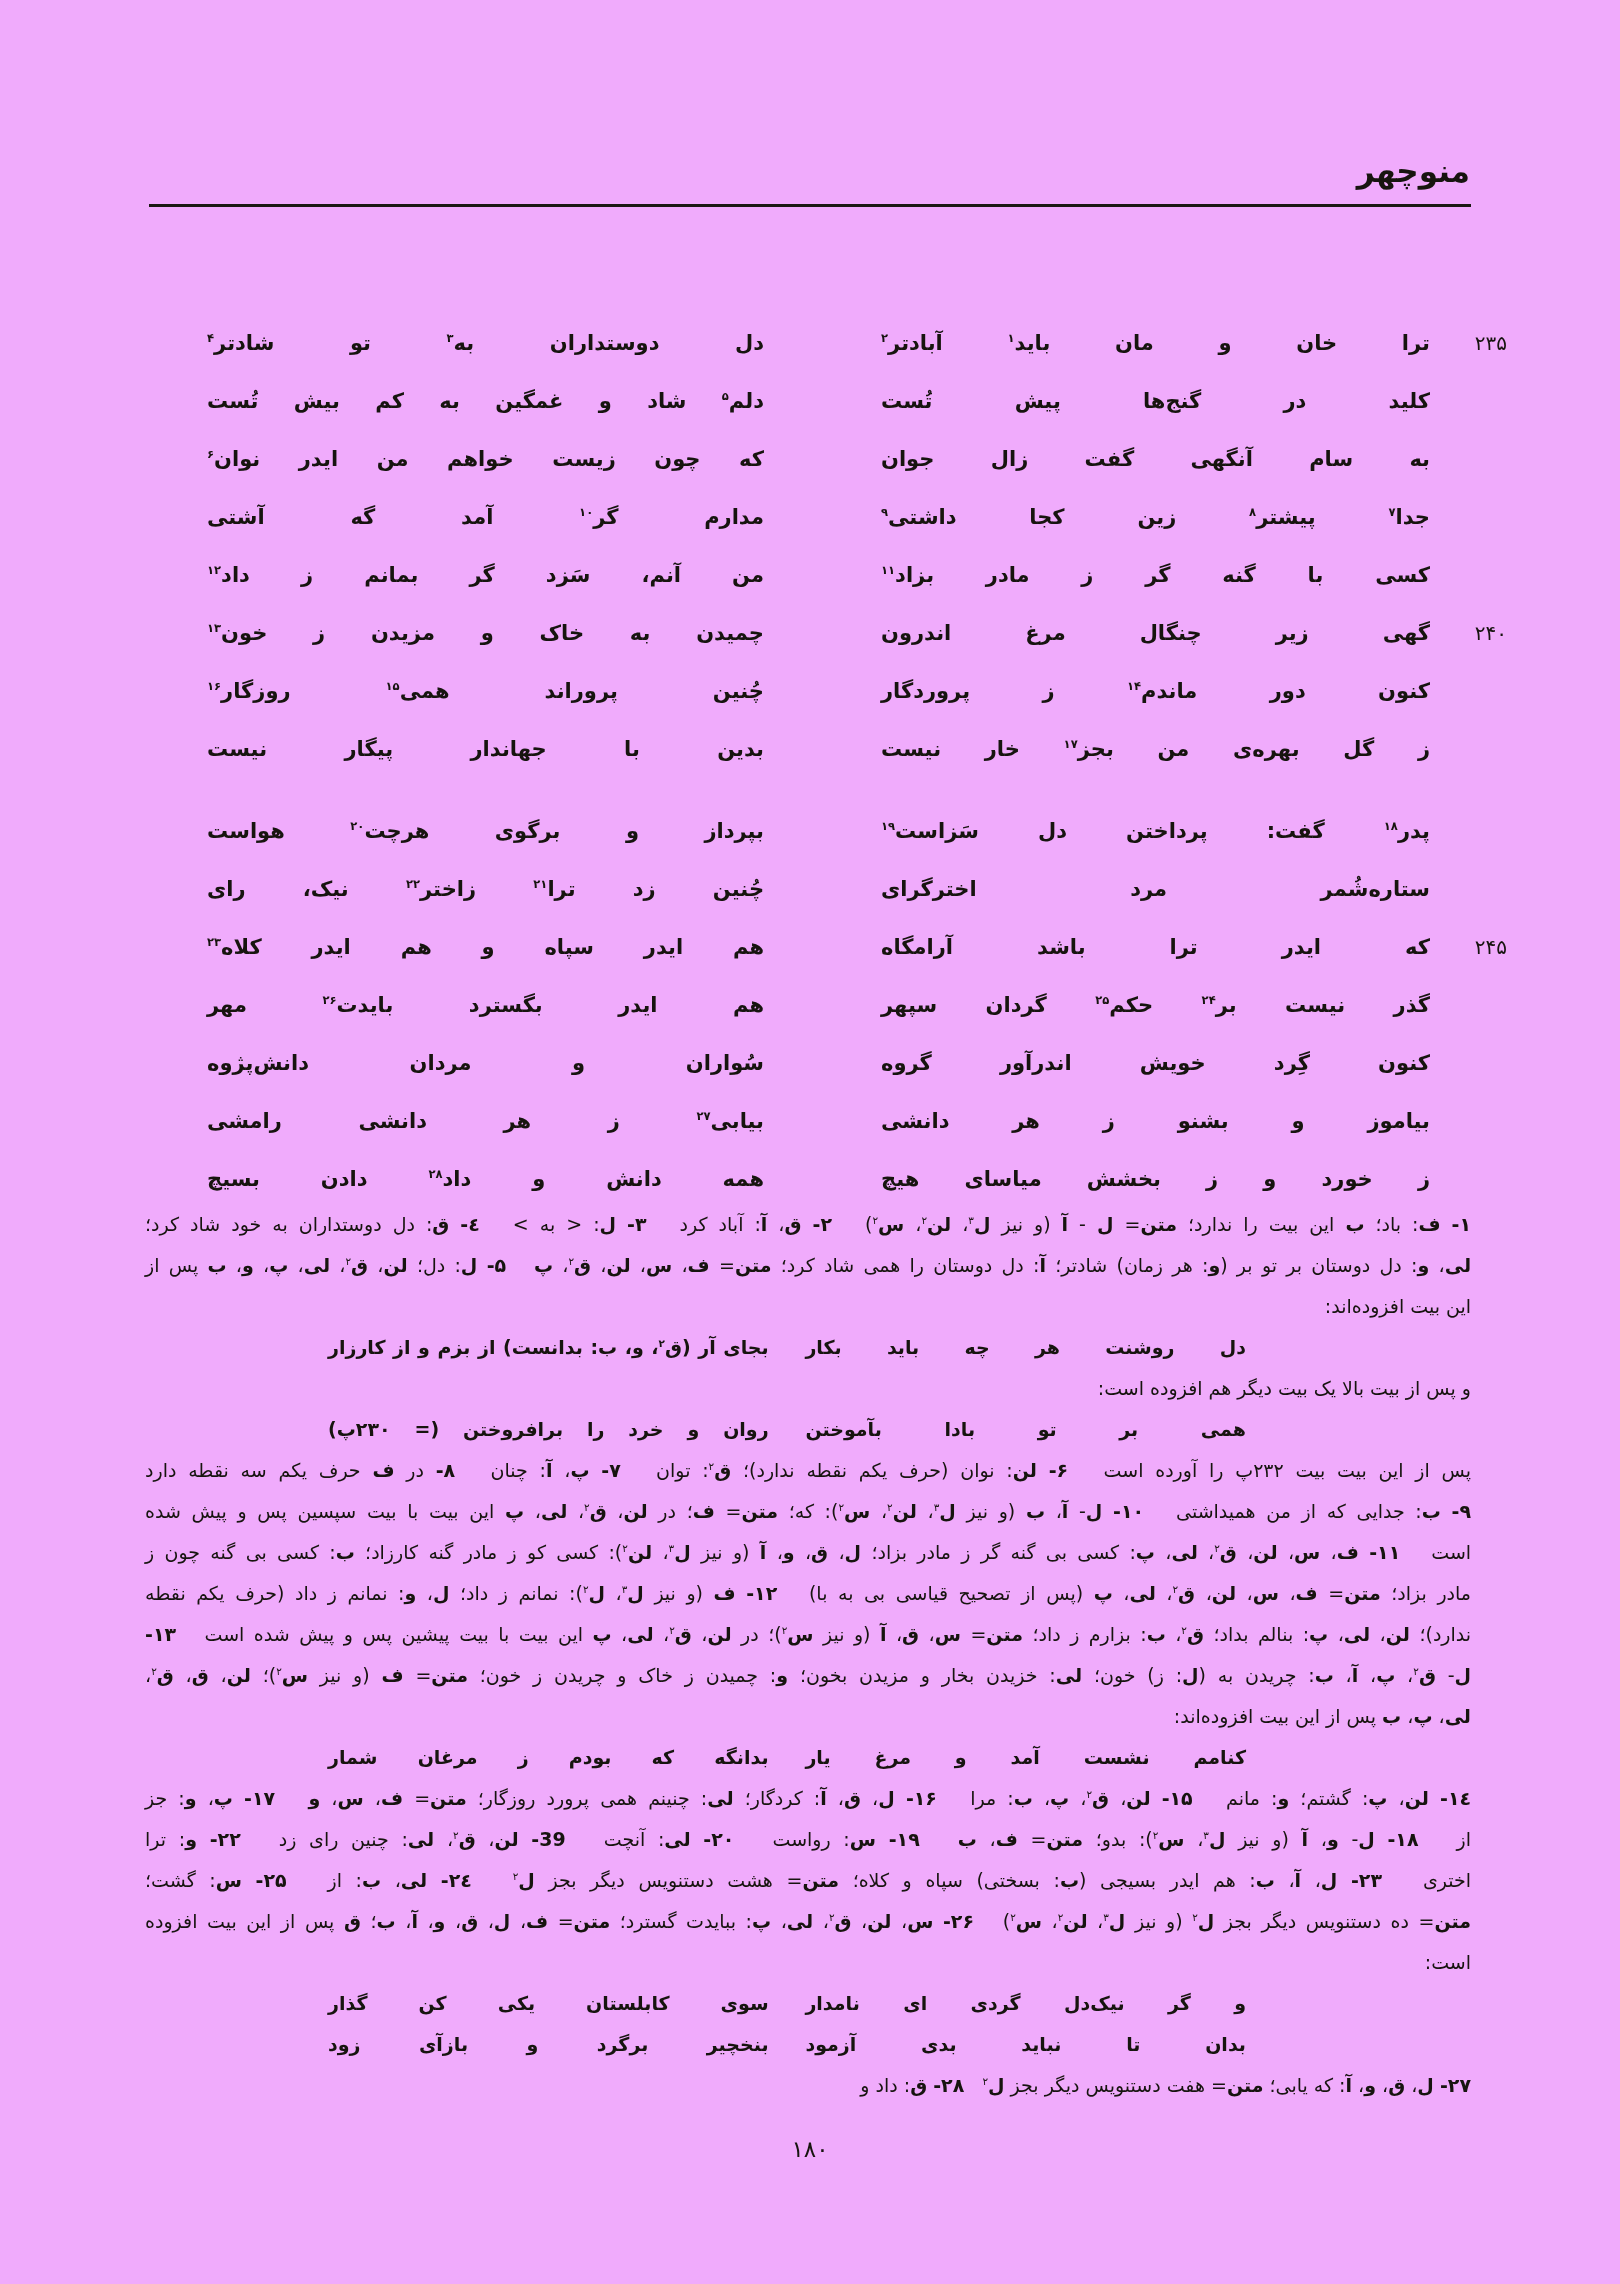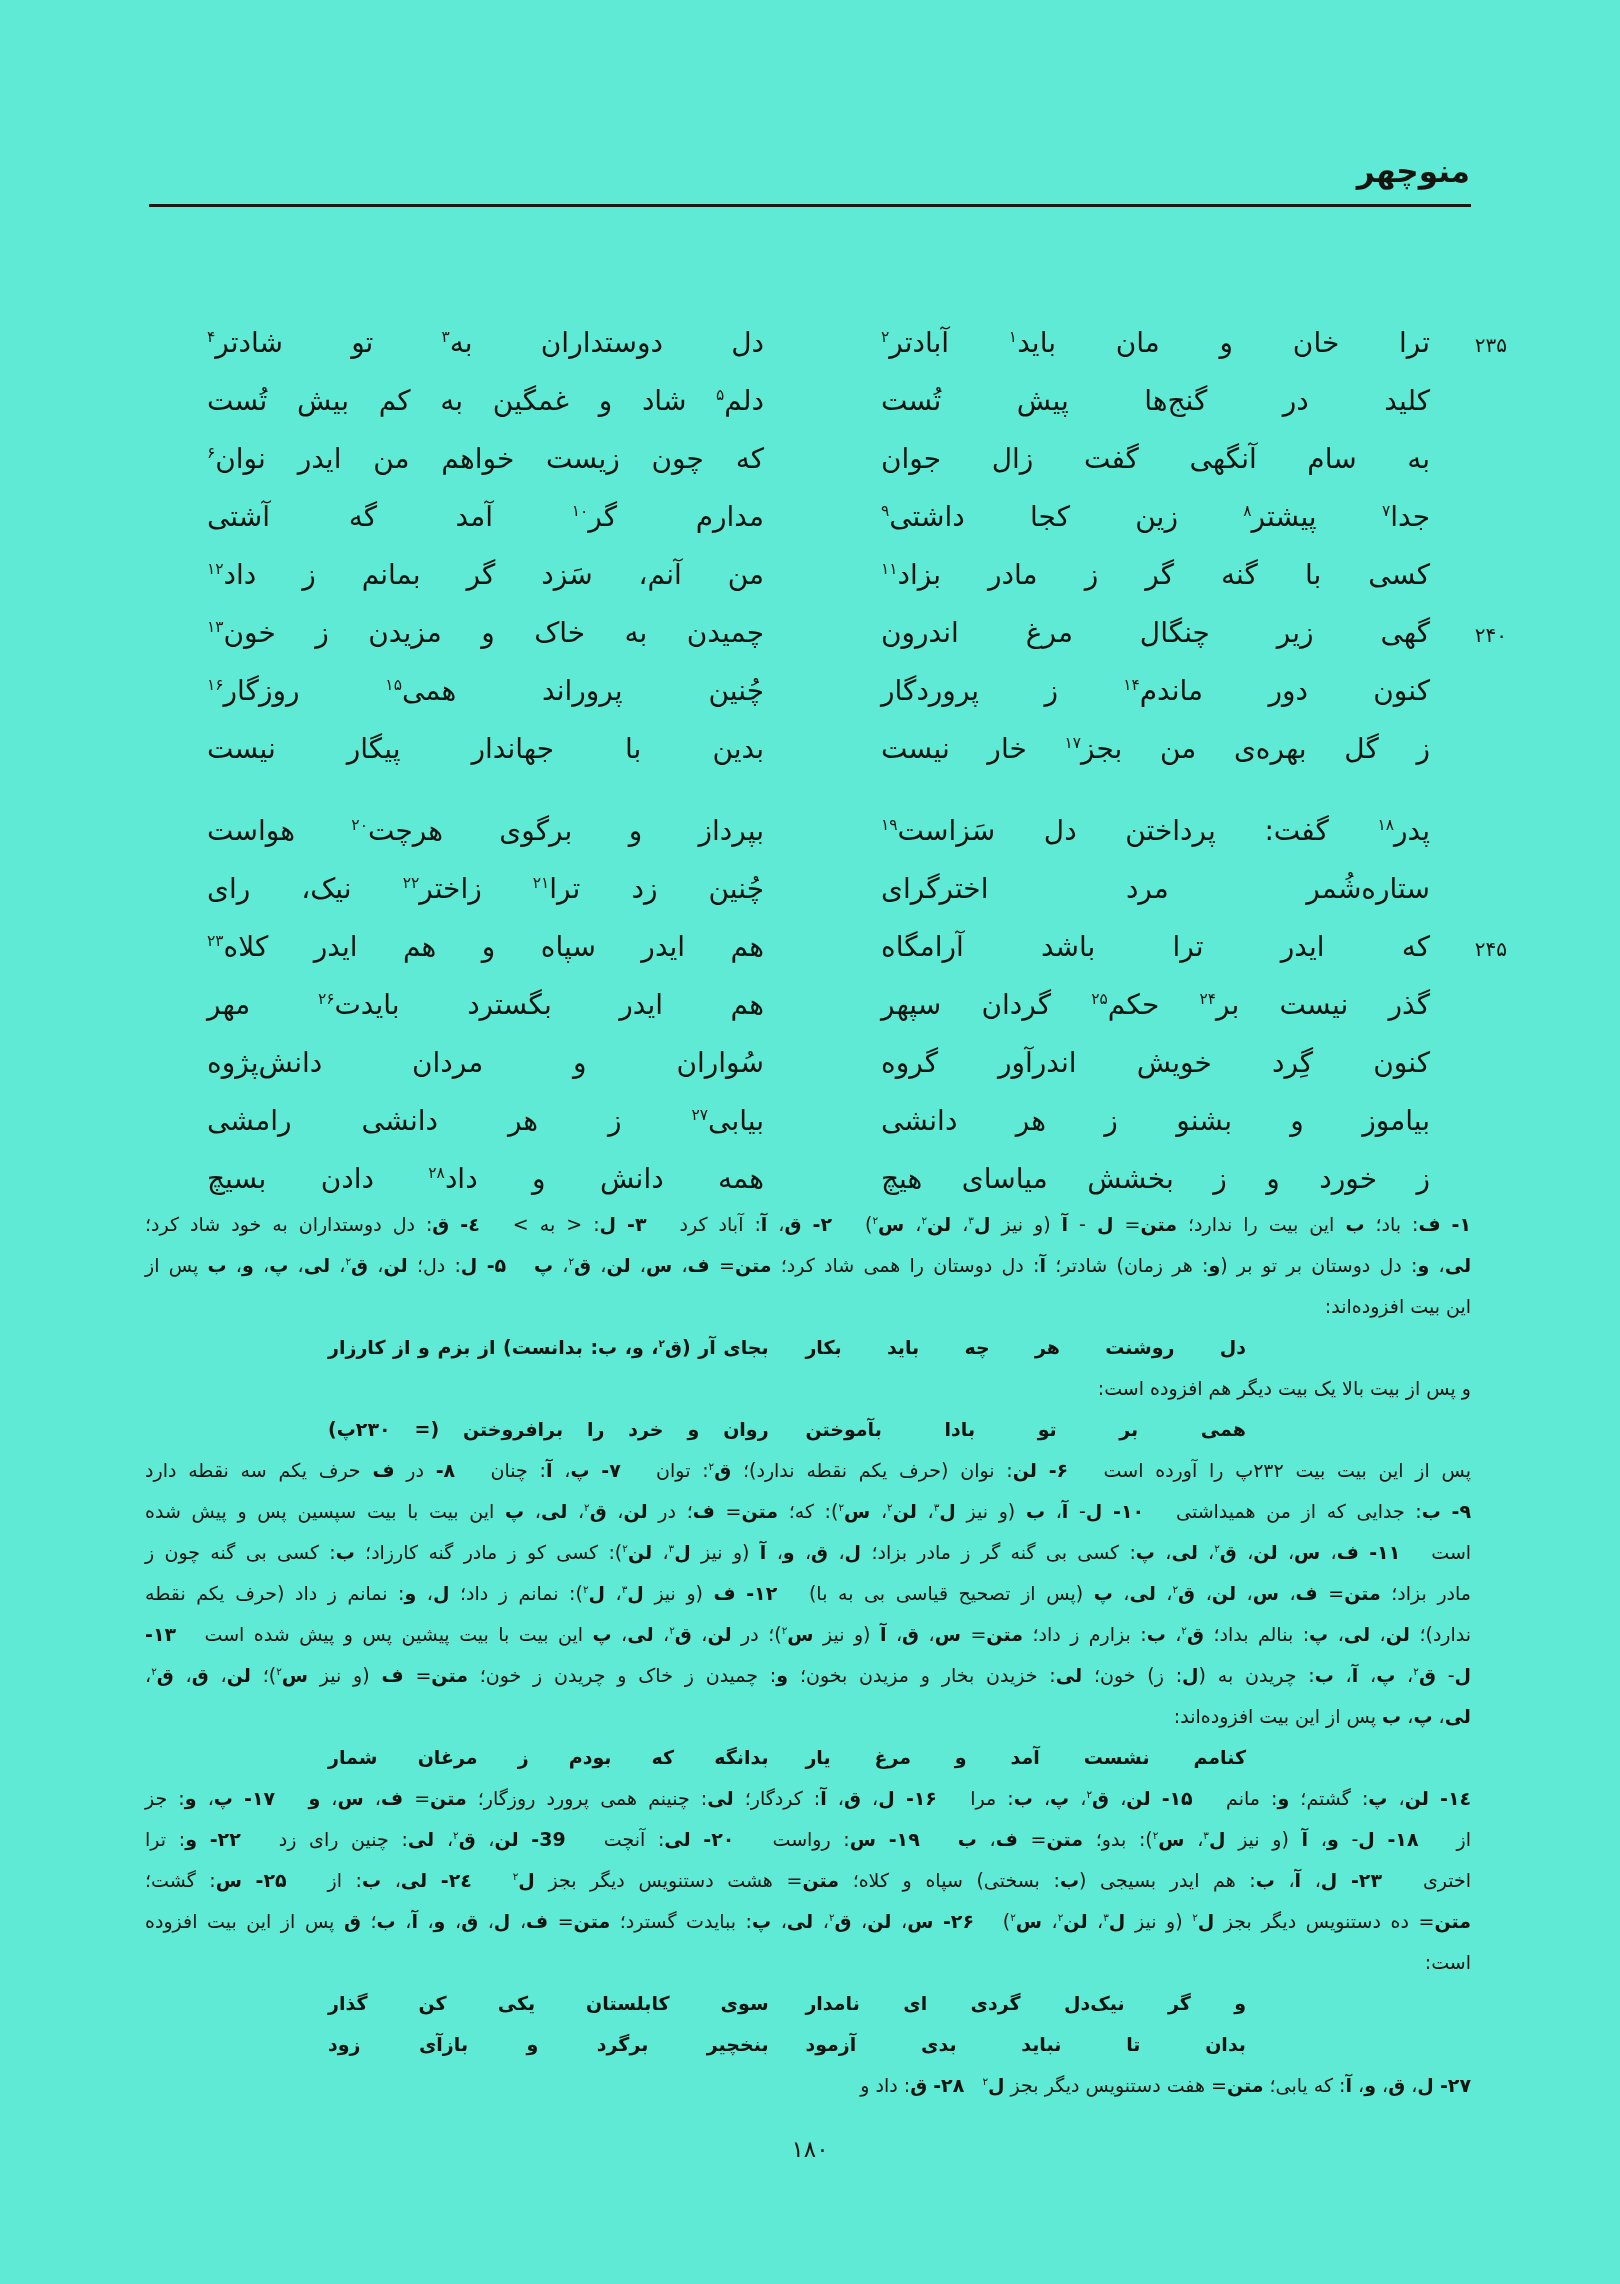--- a/index.html
+++ b/index.html
@@ -7,21 +7,21 @@
   body {
     height:2284px;
     background:#efede8;
     font-family:"DejaVu Sans", sans-serif;
     color:#17140f;
     direction:rtl;
   }
   .page {
     position:relative;
     width:1620px; height:2284px;
-    background:#5eead4;
+    background:#f0abfc;
     overflow:hidden;
   }
   .running-head {
     position:absolute; top:153px; right:150px;
     font-size:31px; font-weight:bold;
   }
   .head-rule {
     position:absolute; top:204px; left:149px; right:149px;
     height:2.8px; background:#1b1813;
   }
@@ -32,21 +32,21 @@
   }
   .couplet.block-start { margin-top:24px; }
   .vnum {
     flex:none; width:77px;
     font-size:20px; font-weight:normal;
     text-align:right; letter-spacing:2.1px;
     line-height:58px;
   }
   .hemi {
     flex:none; width:549px;
-    font-size:28px; font-weight:normal; line-height:58px;
+    font-size:21px; font-weight:bold; line-height:58px;
     text-align:justify; text-align-last:justify;
   }
   .hemi-left { width:557px; margin-right:auto; }
   sup { font-size:55%; line-height:0; vertical-align:super; }
   .footnotes {
     position:absolute; top:1204px; right:149px; left:145px;
     font-size:19px; line-height:41px;
   }
   .fn { text-align:justify; text-align-last:justify; }
   .fn.short { text-align-last:right; }

